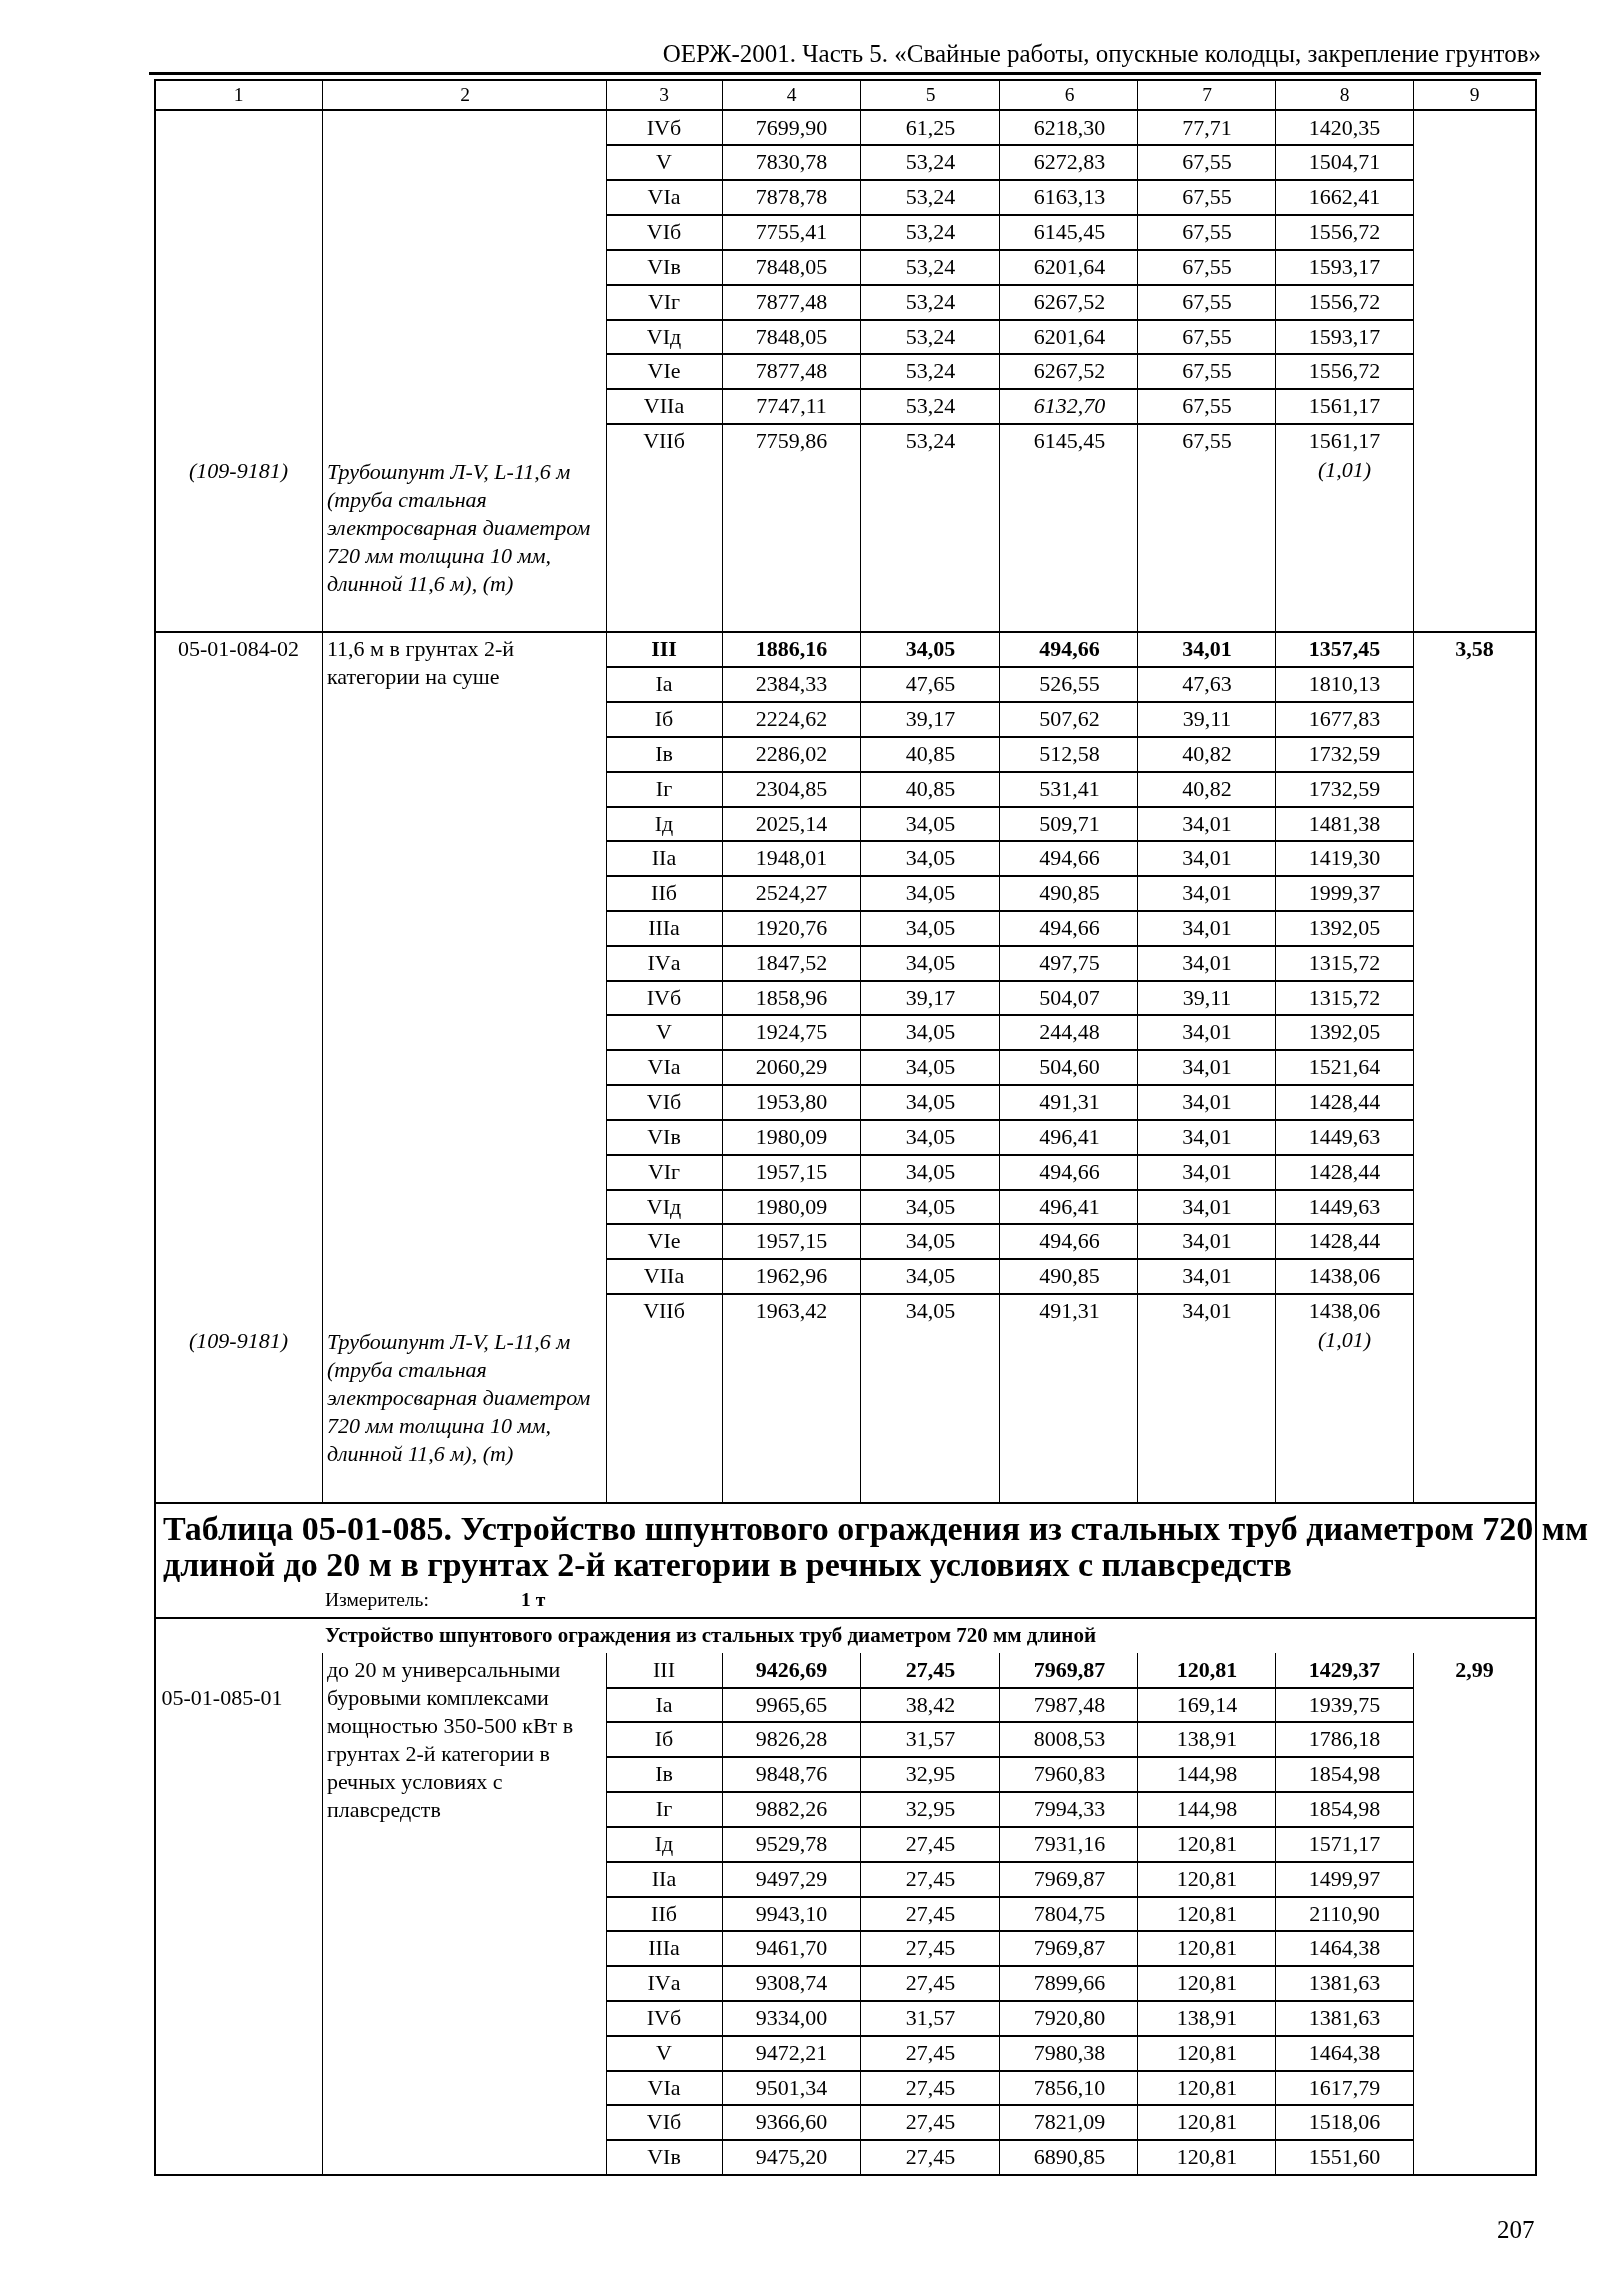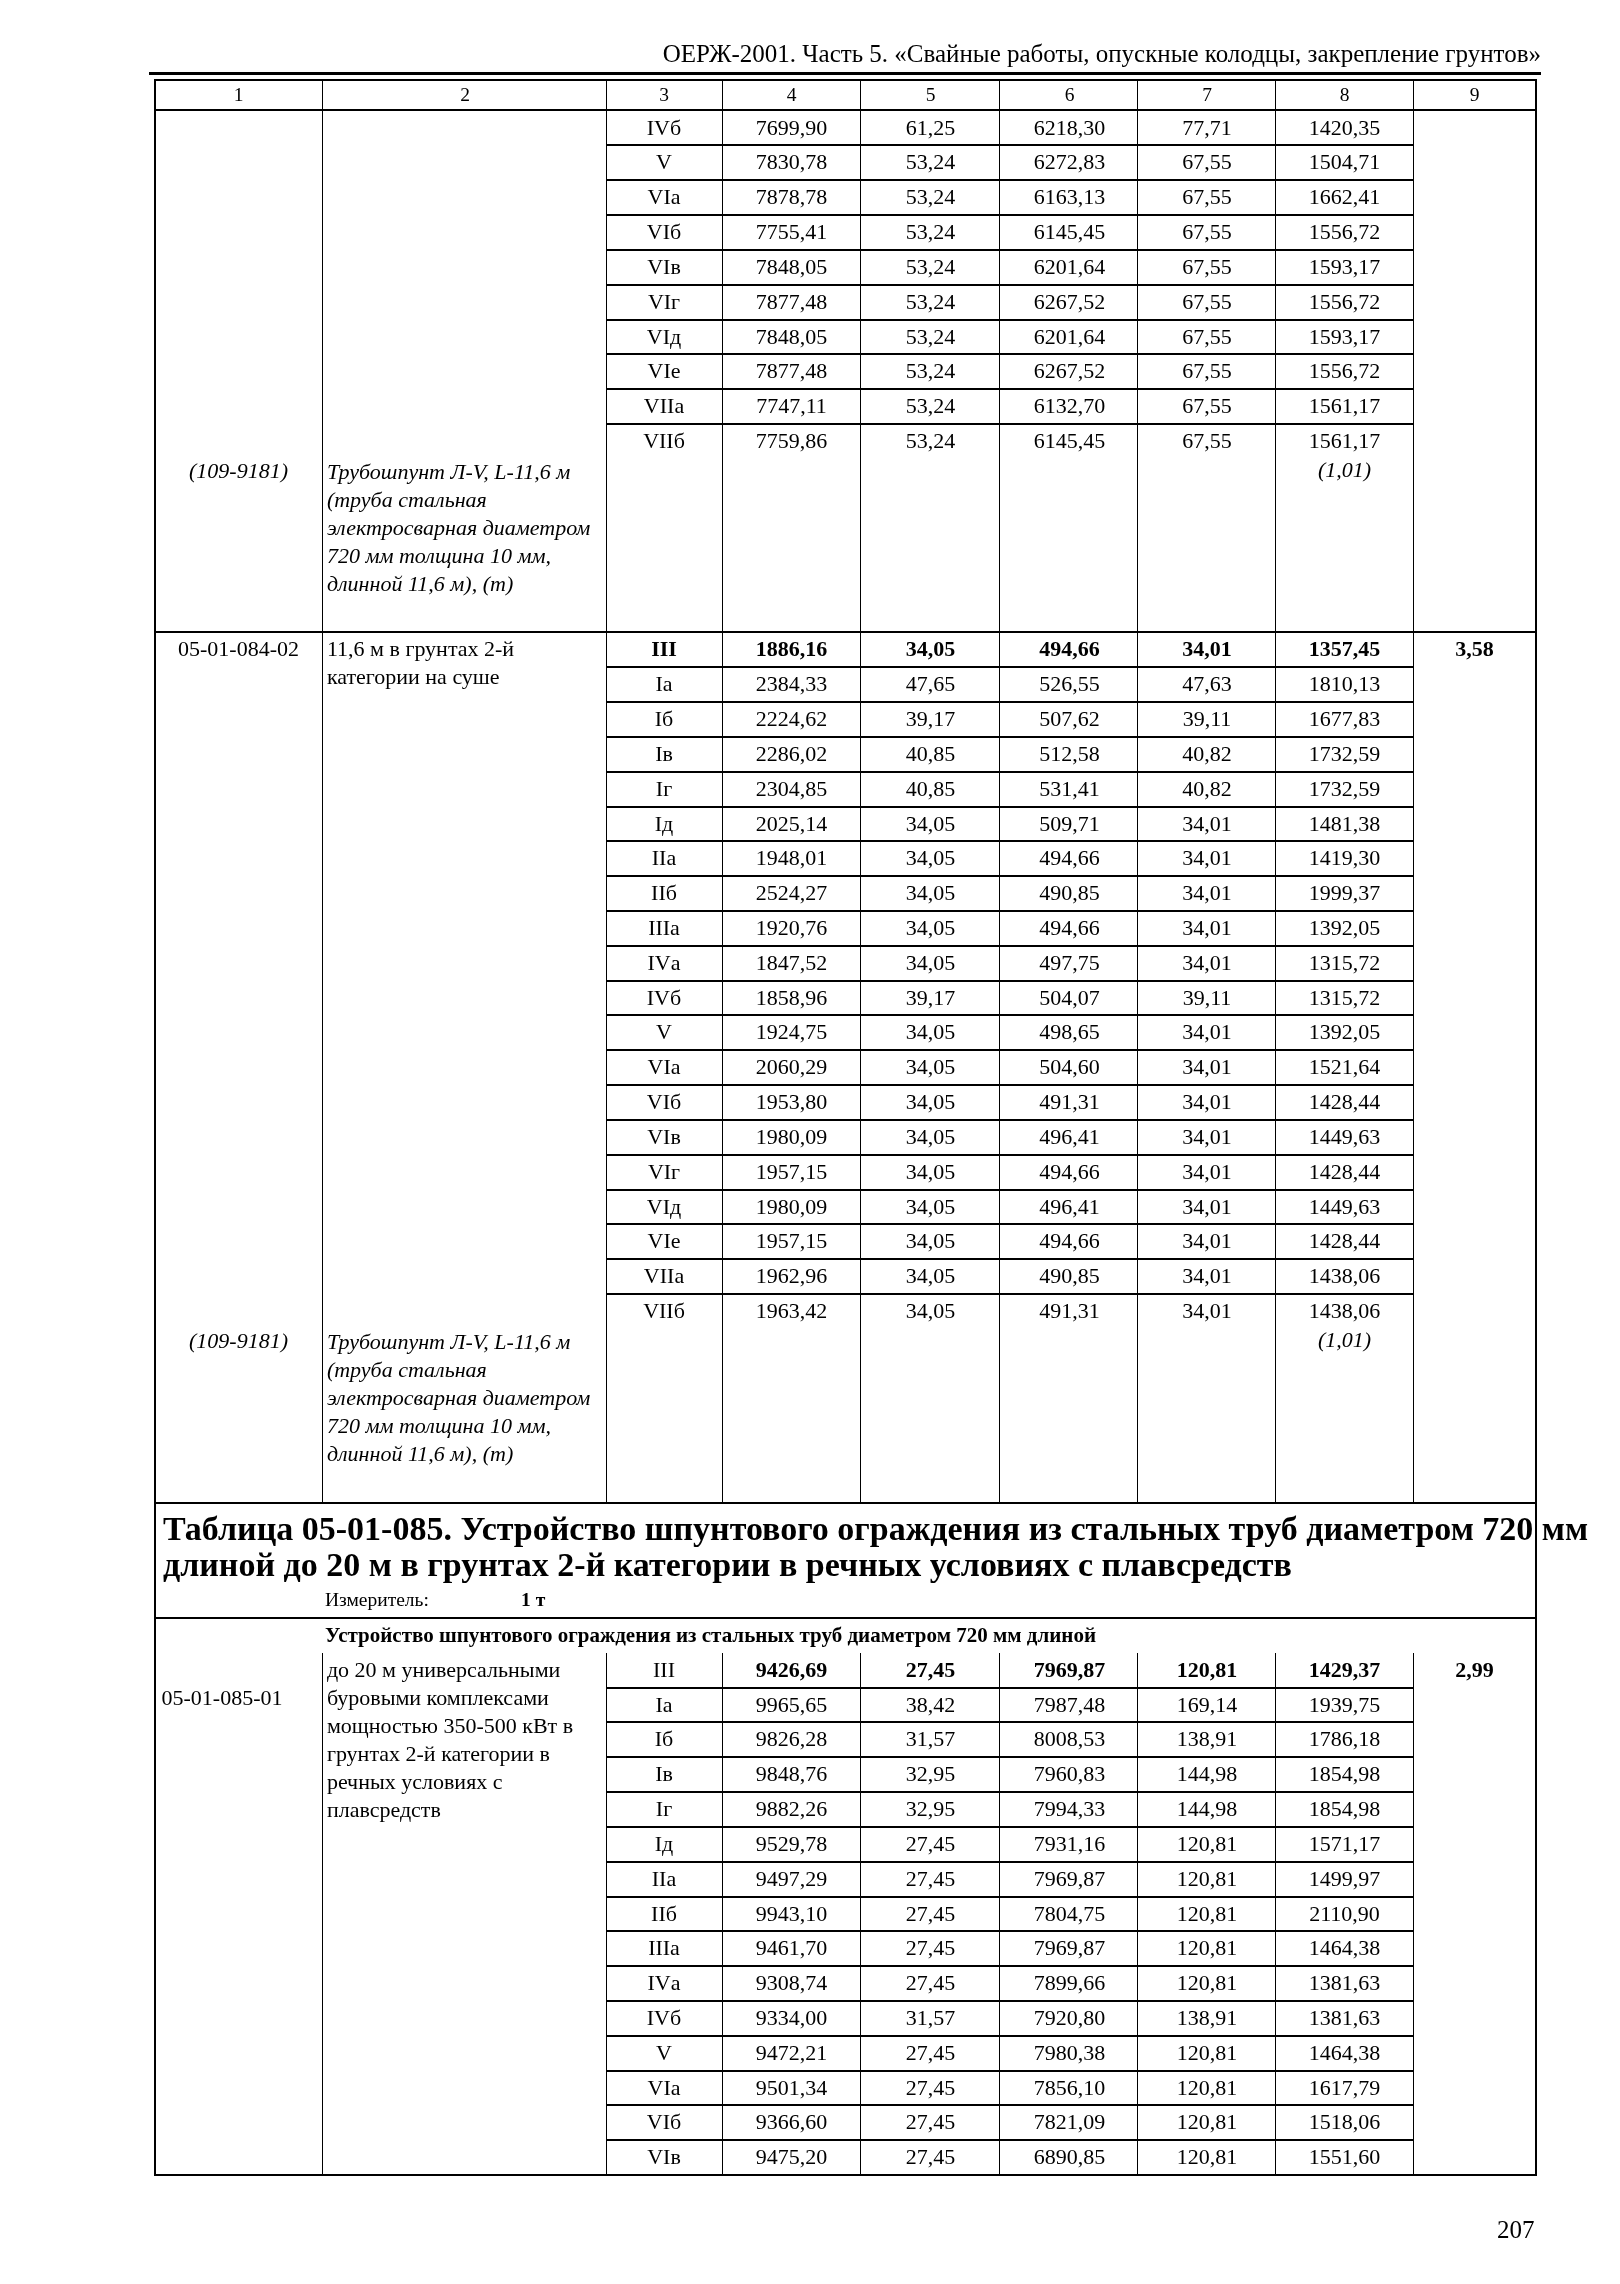--- a/index.html
+++ b/index.html
@@ -114,21 +114,21 @@
 <div class="cell" style="left: 606px; top: 354px; width: 116px; height: 35px;">VIе</div>
 <div class="cell" style="left: 722px; top: 354px; width: 139px; height: 35px;">7877,48</div>
 <div class="cell" style="left: 861px; top: 354px; width: 139px; height: 35px;">53,24</div>
 <div class="cell" style="left: 1000px; top: 354px; width: 139px; height: 35px;">6267,52</div>
 <div class="cell" style="left: 1138px; top: 354px; width: 138px; height: 35px;">67,55</div>
 <div class="cell" style="left: 1276px; top: 354px; width: 137px; height: 35px;">1556,72</div>
 <div class="hline" style="left: 606px; top: 388px; width: 807px;"></div>
 <div class="cell" style="left: 606px; top: 389px; width: 116px; height: 35px;">VIIа</div>
 <div class="cell" style="left: 722px; top: 389px; width: 139px; height: 35px;">7747,11</div>
 <div class="cell" style="left: 861px; top: 389px; width: 139px; height: 35px;">53,24</div>
-<div class="cell" style="left: 1000px; top: 389px; width: 139px; height: 17px;">6132,70</div>
+<div class="cell" style="left: 1000px; top: 389px; width: 139px; height: 17px; font-style: italic;">6132,70</div>
 <div class="cell" style="left: 1138px; top: 389px; width: 138px; height: 35px;">67,55</div>
 <div class="cell" style="left: 1276px; top: 389px; width: 137px; height: 35px;">1561,17</div>
 <div class="hline" style="left: 606px; top: 423px; width: 807px;"></div>
 <div class="cell" style="left: 606px; top: 424px; width: 116px; height: 35px;">VIIб</div>
 <div class="cell" style="left: 722px; top: 424px; width: 139px; height: 35px;">7759,86</div>
 <div class="cell" style="left: 861px; top: 424px; width: 139px; height: 35px;">53,24</div>
 <div class="cell" style="left: 1000px; top: 424px; width: 139px; height: 35px;">6145,45</div>
 <div class="cell" style="left: 1138px; top: 424px; width: 138px; height: 35px;">67,55</div>
 <div class="cell" style="left: 1276px; top: 424px; width: 137px; height: 35px;">1561,17</div>
 <div class="code italic" style="left: 154px; top: 454px; width: 169px;">(109-9181)</div>
@@ -216,21 +216,21 @@
 <div class="cell" style="left: 606px; top: 981px; width: 116px; height: 35px;">IVб</div>
 <div class="cell" style="left: 722px; top: 981px; width: 139px; height: 35px;">1858,96</div>
 <div class="cell" style="left: 861px; top: 981px; width: 139px; height: 35px;">39,17</div>
 <div class="cell" style="left: 1000px; top: 981px; width: 139px; height: 35px; text-align: right;">504,07</div>
 <div class="cell" style="left: 1138px; top: 981px; width: 138px; height: 35px;">39,11</div>
 <div class="cell" style="left: 1276px; top: 981px; width: 137px; height: 35px;">1315,72</div>
 <div class="hline" style="left: 606px; top: 1014px; width: 807px;"></div>
 <div class="cell" style="left: 606px; top: 1015px; width: 116px; height: 35px;">V</div>
 <div class="cell" style="left: 722px; top: 1015px; width: 139px; height: 35px;">1924,75</div>
 <div class="cell" style="left: 861px; top: 1015px; width: 139px; height: 35px;">34,05</div>
-<div class="cell" style="left: 1000px; top: 1015px; width: 139px; height: 35px;">498,65</div>
+<div class="cell" style="left: 1000px; top: 1015px; width: 139px; height: 35px;">244,48</div>
 <div class="cell" style="left: 1138px; top: 1015px; width: 138px; height: 35px;">34,01</div>
 <div class="cell" style="left: 1276px; top: 1015px; width: 137px; height: 35px;">1392,05</div>
 <div class="hline" style="left: 606px; top: 1049px; width: 807px;"></div>
 <div class="cell" style="left: 606px; top: 1050px; width: 116px; height: 35px;">VIа</div>
 <div class="cell" style="left: 722px; top: 1050px; width: 139px; height: 35px;">2060,29</div>
 <div class="cell" style="left: 861px; top: 1050px; width: 139px; height: 35px;">34,05</div>
 <div class="cell" style="left: 1000px; top: 1050px; width: 139px; height: 35px;">504,60</div>
 <div class="cell" style="left: 1138px; top: 1050px; width: 138px; height: 35px;">34,01</div>
 <div class="cell" style="left: 1276px; top: 1050px; width: 137px; height: 35px;">1521,64</div>
 <div class="hline" style="left: 606px; top: 1084px; width: 807px;"></div>

